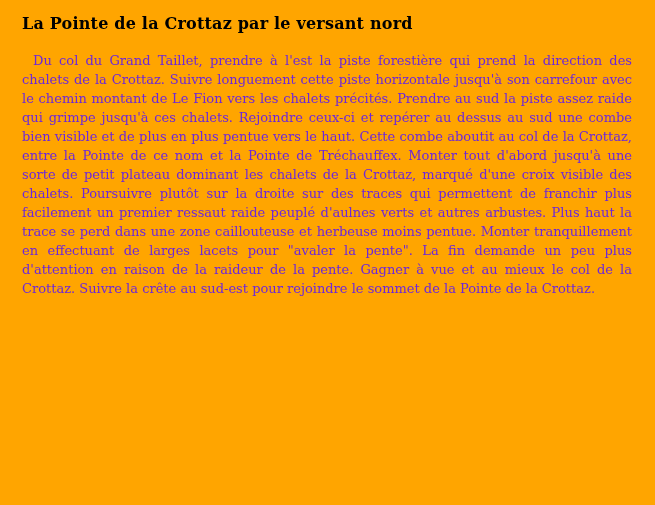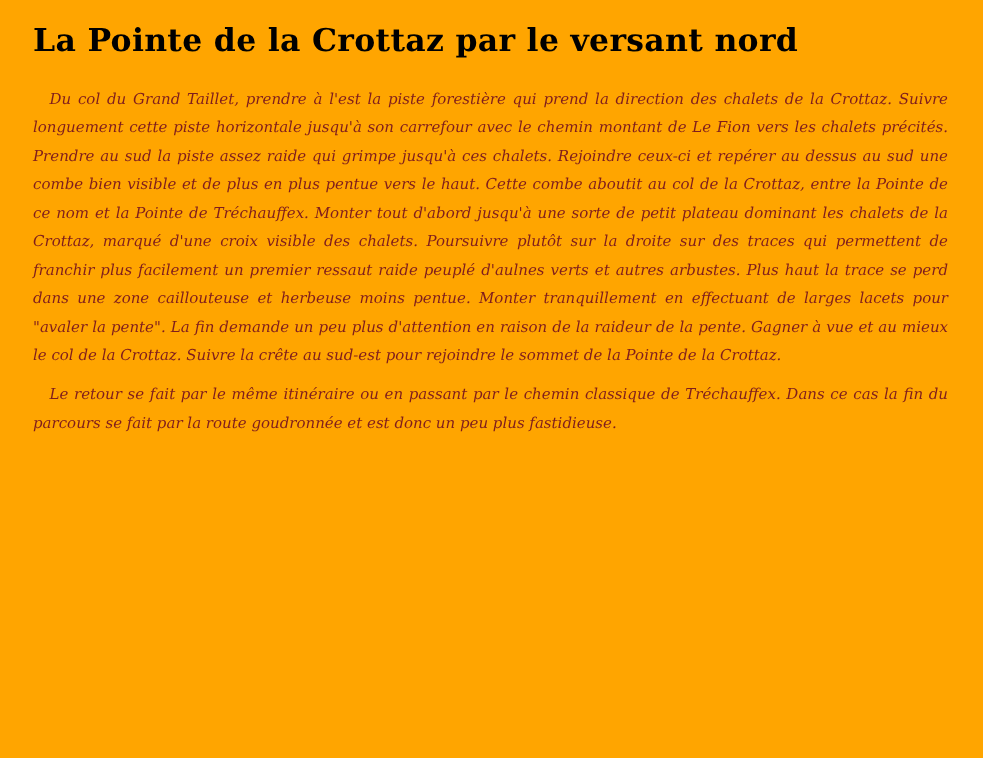--- a/index.html
+++ b/index.html
@@ -10,46 +10,44 @@
   .page {
     width: 655px;
     height: 505px;
     box-sizing: border-box;
     background: #ffa500;
     padding: 10px 23px 0 22px;
     overflow: hidden;
     font-family: "DejaVu Serif", "Liberation Serif", serif;
   }
   .page-title {
-    font-size: 21px;
+    font-size: 16px;
     font-weight: bold;
     color: #000000;
     margin: 4px 0 18px 0;
     letter-spacing: 0.2px;
   }
   .section-heading {
     font-size: 14.5px;
     font-weight: bold;
     color: #7b2000;
     margin: 0 0 9px 1px;
   }
   .route-paragraph {
-    font-size: 10px;
-    color: #7f1d1d;
+    font-size: 13px;
+    color: #6d28d9;
     line-height: 19px;
     text-align: justify;
     text-indent: 11px;
     margin: 0 0 7px 0;
-    font-style: italic;
   }
 </style>
 </head>
 <body>
 
 <div class="page">
   <h1 class="page-title">La Pointe de la Crottaz par le versant nord</h1>
 
 
   <div>
     <p class="route-paragraph">Du col du Grand Taillet, prendre à l'est la piste forestière qui prend la direction des chalets de la Crottaz. Suivre longuement cette piste horizontale jusqu'à son carrefour avec le chemin montant de Le Fion vers les chalets précités. Prendre au sud la piste assez raide qui grimpe jusqu'à ces chalets. Rejoindre ceux-ci et repérer au dessus au sud une combe bien visible et de plus en plus pentue vers le haut. Cette combe aboutit au col de la Crottaz, entre la Pointe de ce nom et la Pointe de Tréchauffex. Monter tout d'abord jusqu'à une sorte de petit plateau dominant les chalets de la Crottaz, marqué d'une croix visible des chalets. Poursuivre plutôt sur la droite sur des traces qui permettent de franchir plus facilement un premier ressaut raide peuplé d'aulnes verts et autres arbustes. Plus haut la trace se perd dans une zone caillouteuse et herbeuse moins pentue. Monter tranquillement en effectuant de larges lacets pour "avaler la pente". La fin demande un peu plus d'attention en raison de la raideur de la pente. Gagner à vue et au mieux le col de la Crottaz. Suivre la crête au sud-est pour rejoindre le sommet de la Pointe de la Crottaz.</p>
-    <p class="route-paragraph">Le retour se fait par le même itinéraire ou en passant par le chemin classique de Tréchauffex. Dans ce cas la fin du parcours se fait par la route goudronnée et est donc un peu plus fastidieuse.</p>
   </div>
 </div>
 
 </body></html>

